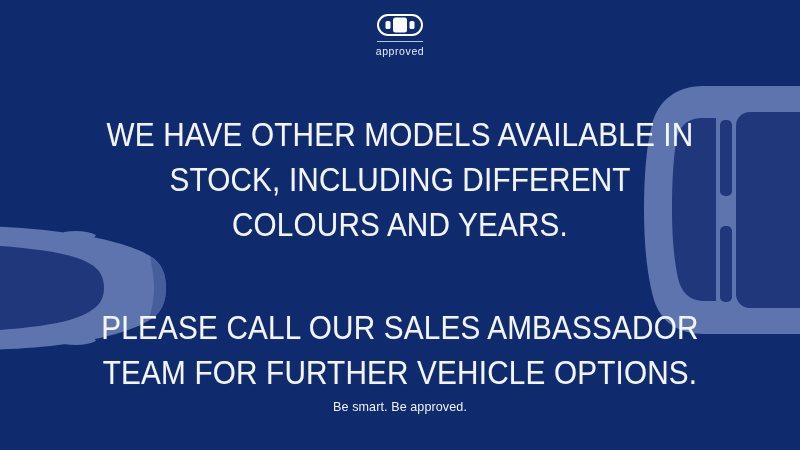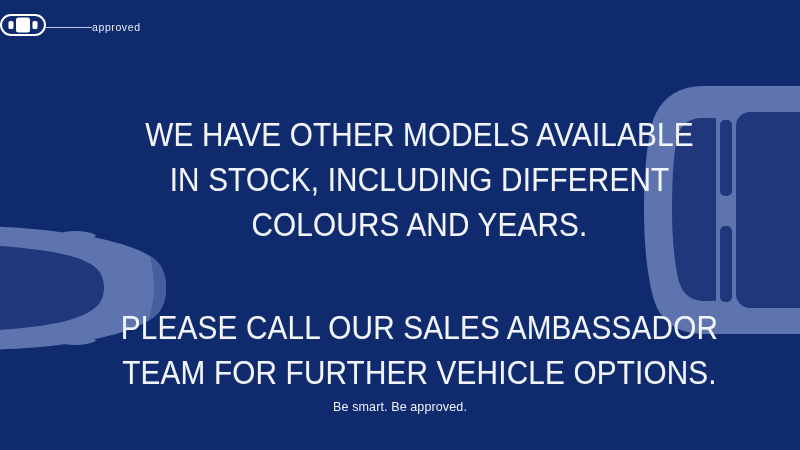--- a/index.html
+++ b/index.html
@@ -25,21 +25,21 @@
     width:800px; height:450px;
     pointer-events:none;
   }
 
   
   #logo-block {
     position:absolute;
     top:14px; left:0;
     width:800px;
     display:flex;
-    flex-direction:row;
+    flex-direction:column;
     align-items:center;
   }
   #logo-mark { width:46px; height:22px; display:block; }
   #logo-rule {
     width:46px; height:1px;
     background:#b9c4de;
     margin-top:5px;
   }
   #logo-word {
     margin-top:3px;
@@ -48,21 +48,20 @@
     color:#e8ecf6;
     font-family:"Liberation Sans", sans-serif;
   }
 
   
   #copy {
     position:absolute;
     top:112px; left:0;
     width:800px;
     text-align:center;
-    padding-left:39px;
   }
   .para {
     color:#f2f5fb;
     text-transform:uppercase;
     font-weight:400;
     font-size:33px;
     line-height:45px;
     letter-spacing:0.2px;
     transform:scaleX(0.9);
     transform-origin:center top;

